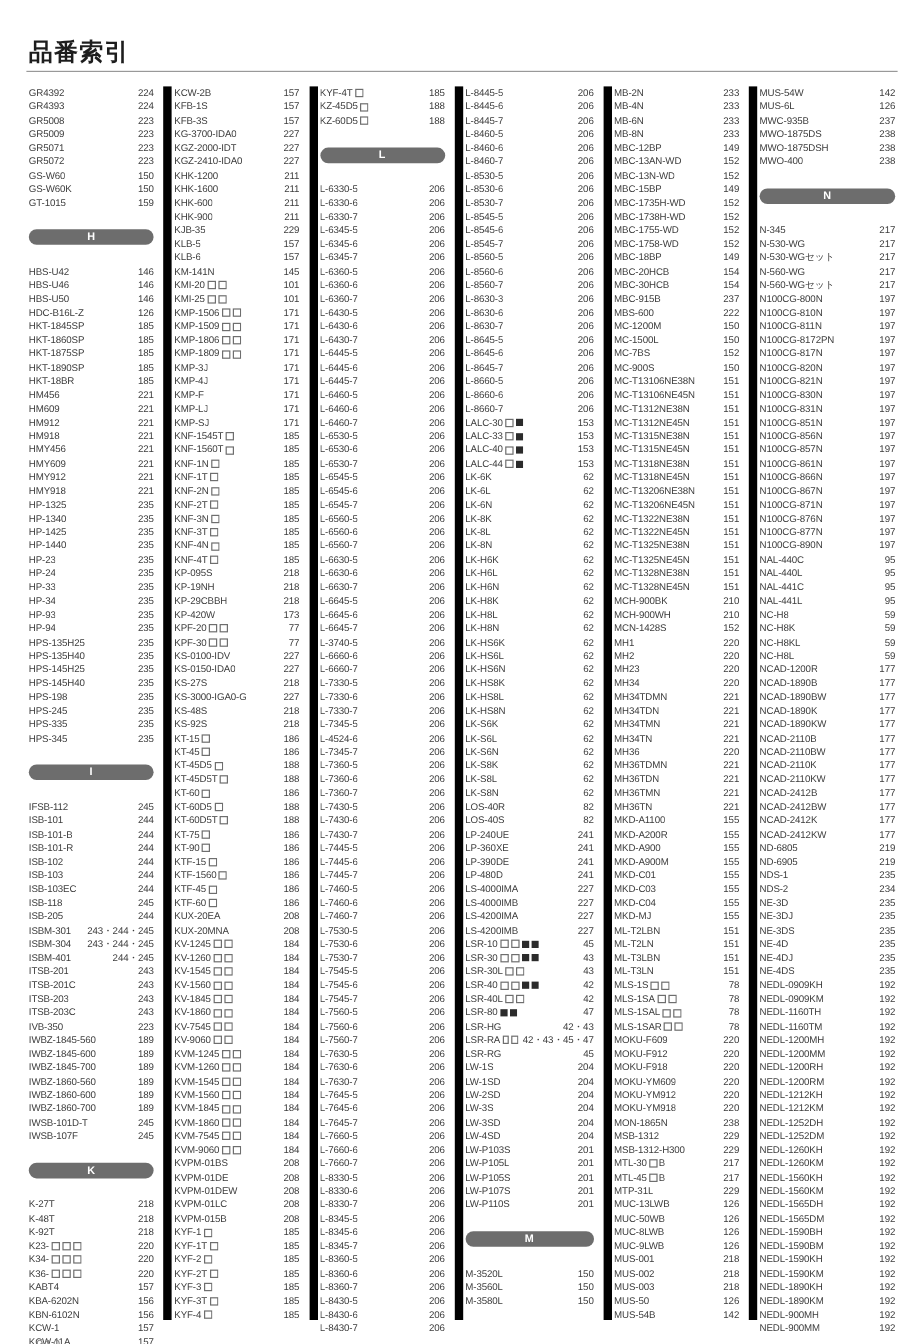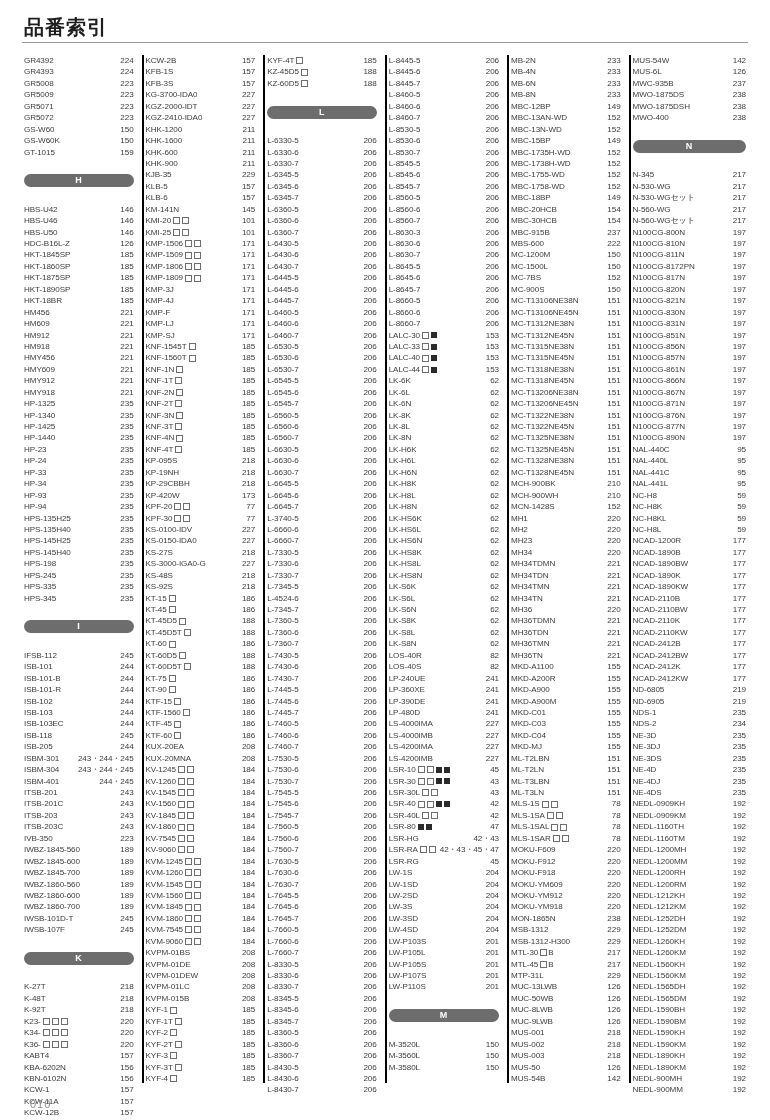--- a/index.html
+++ b/index.html
@@ -15,20 +15,21 @@
     width:770px;height:1120px;
     box-sizing:border-box;
     padding:0;
     position:relative;
   }
   
   .page-header{
     padding:14px 0 6px 24px;
     height:40px;
     box-sizing:border-box;
+    margin-top:17px;
   }
   .page-title{
     font-size:20px;
     font-weight:bold;
     letter-spacing:1px;
     color:#1d1d1d;
     line-height:26px;
     margin:0;
   }
   .header-rule{
@@ -40,21 +41,21 @@
     position:absolute;
     top:55px;left:22px;right:16px;
     height:1028px;
     display:flex;
     gap:0;
   }
   .col{
     width:124px;
     box-sizing:border-box;
     padding:0 8px 0 2px;
-    border-right:2px solid #000000;
+    border-right:7px solid #000000;
     position:relative;
   }
   .col:last-child{border-right:none;}
   .col.wide{width:126px;}
   
   .entry{
     display:flex;
     justify-content:space-between;
     align-items:baseline;
     font-size:8.1px;

